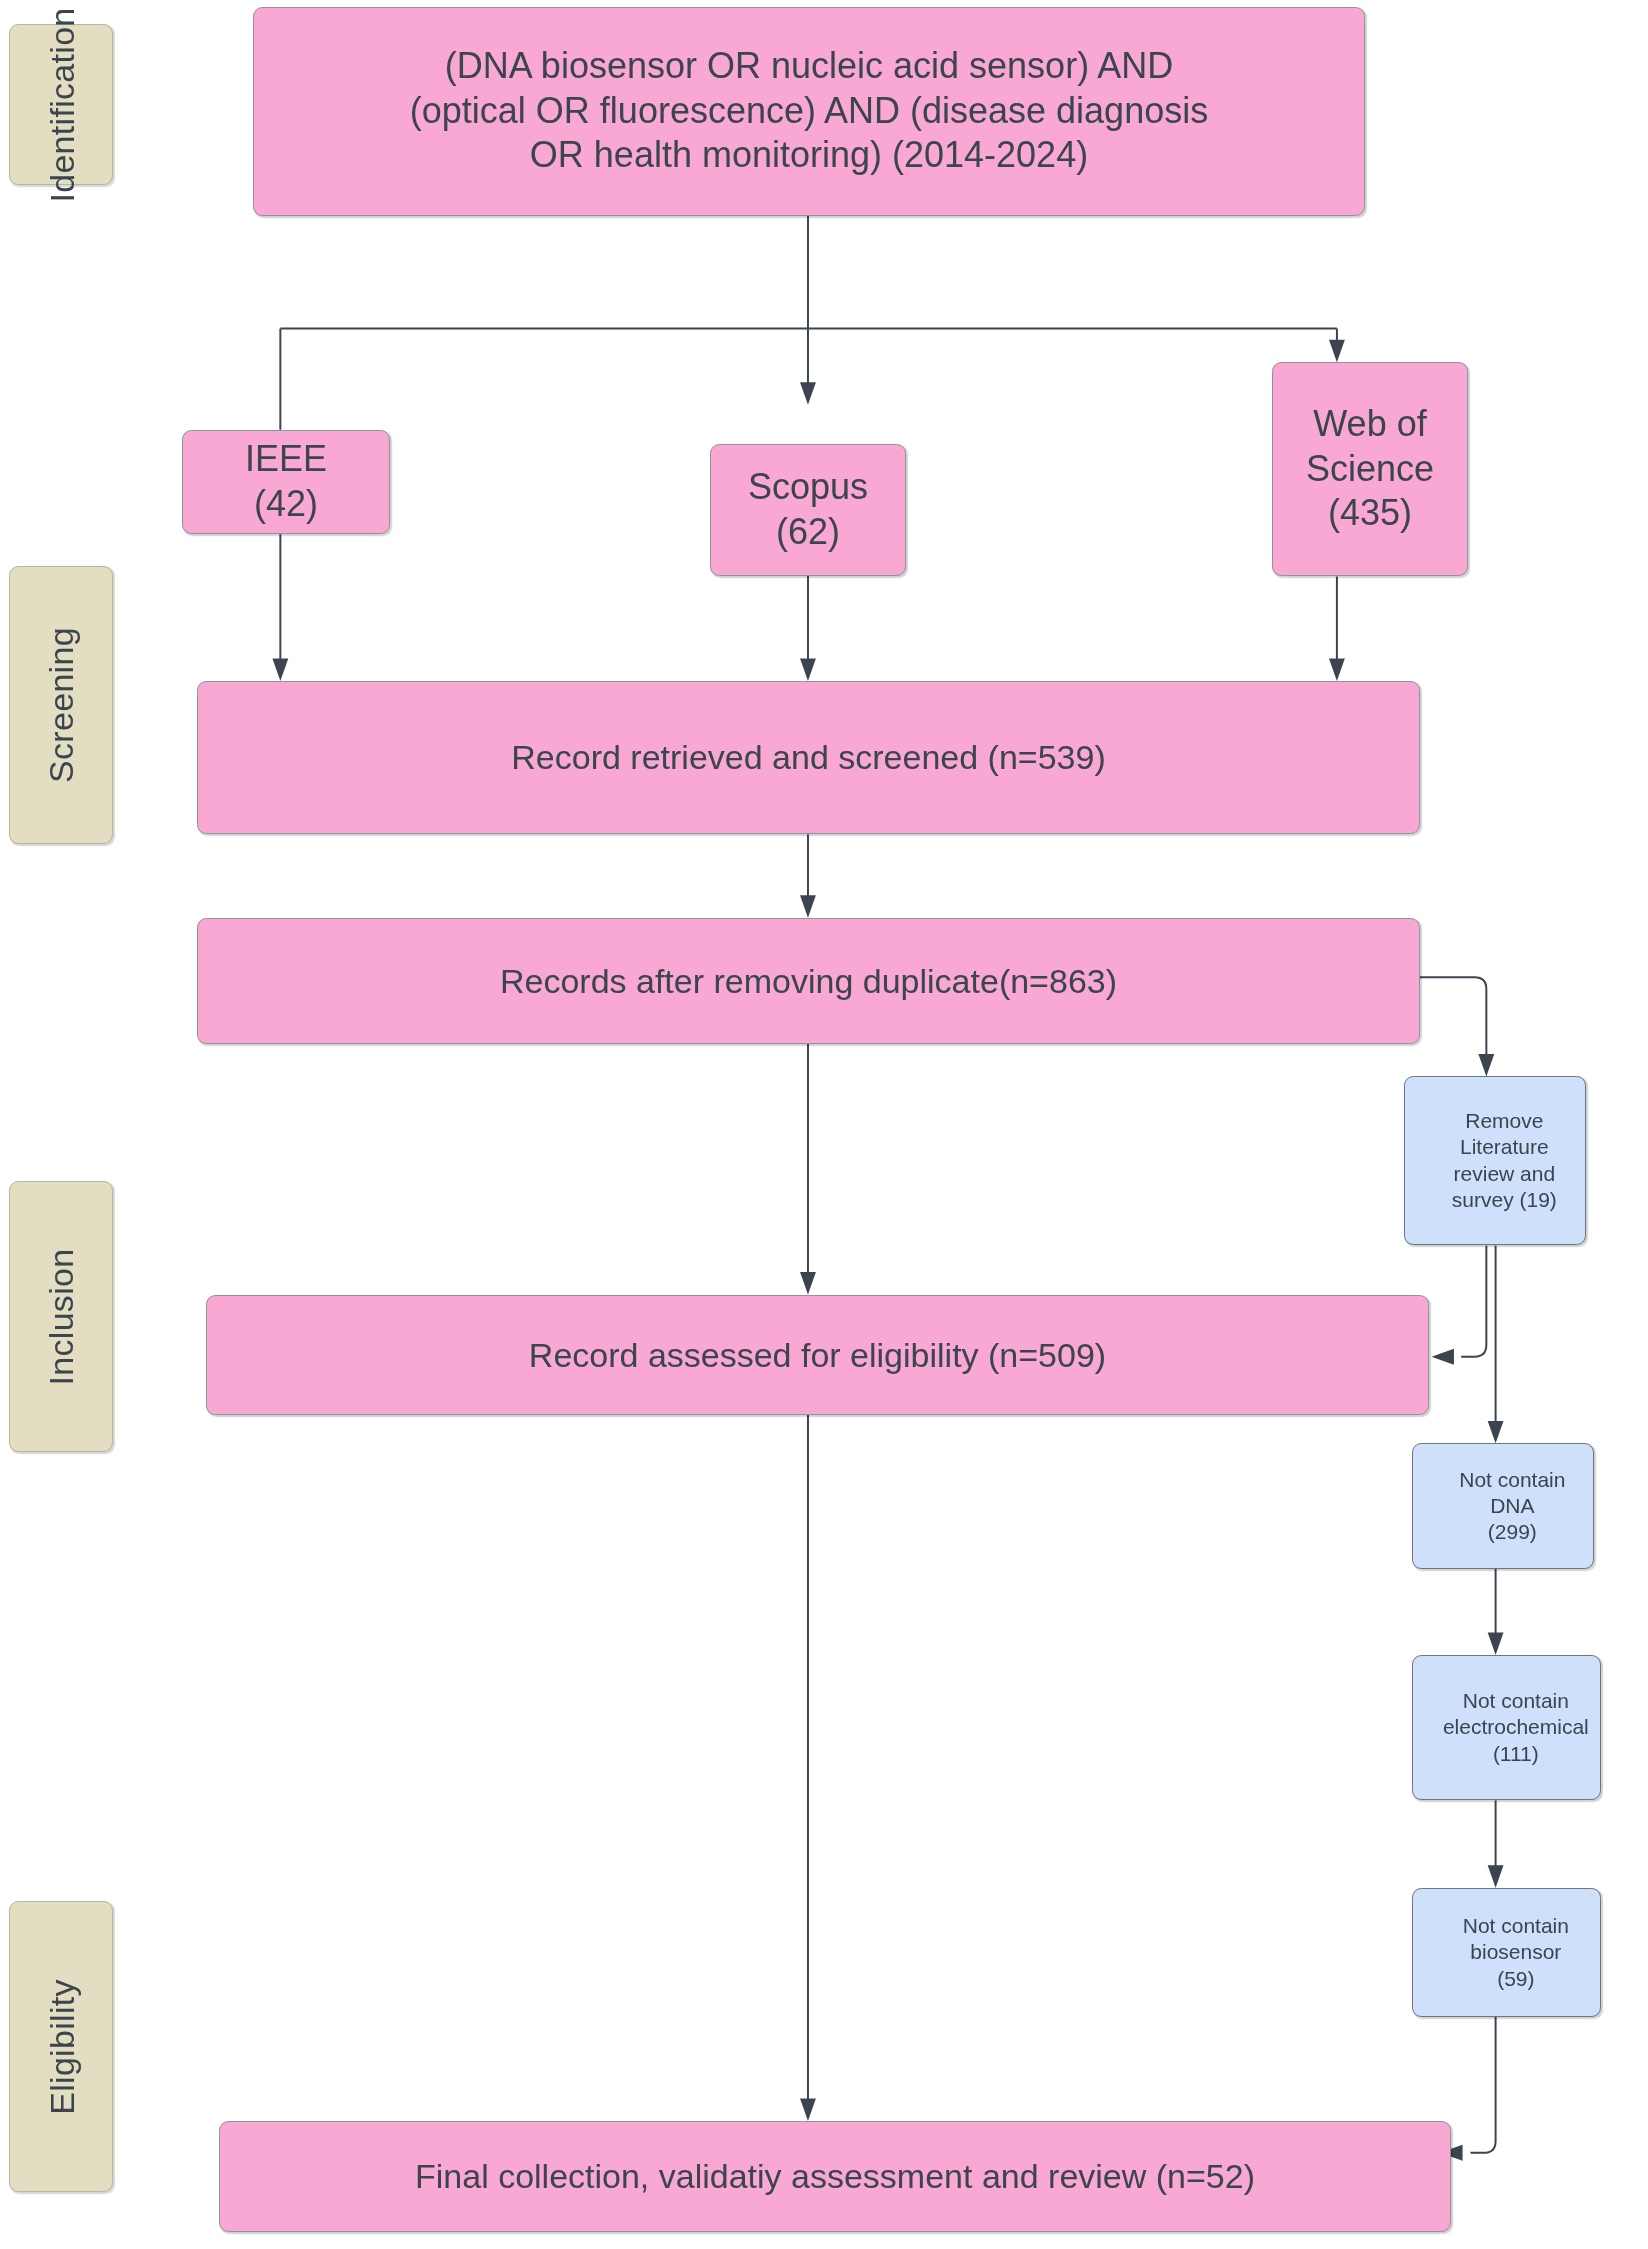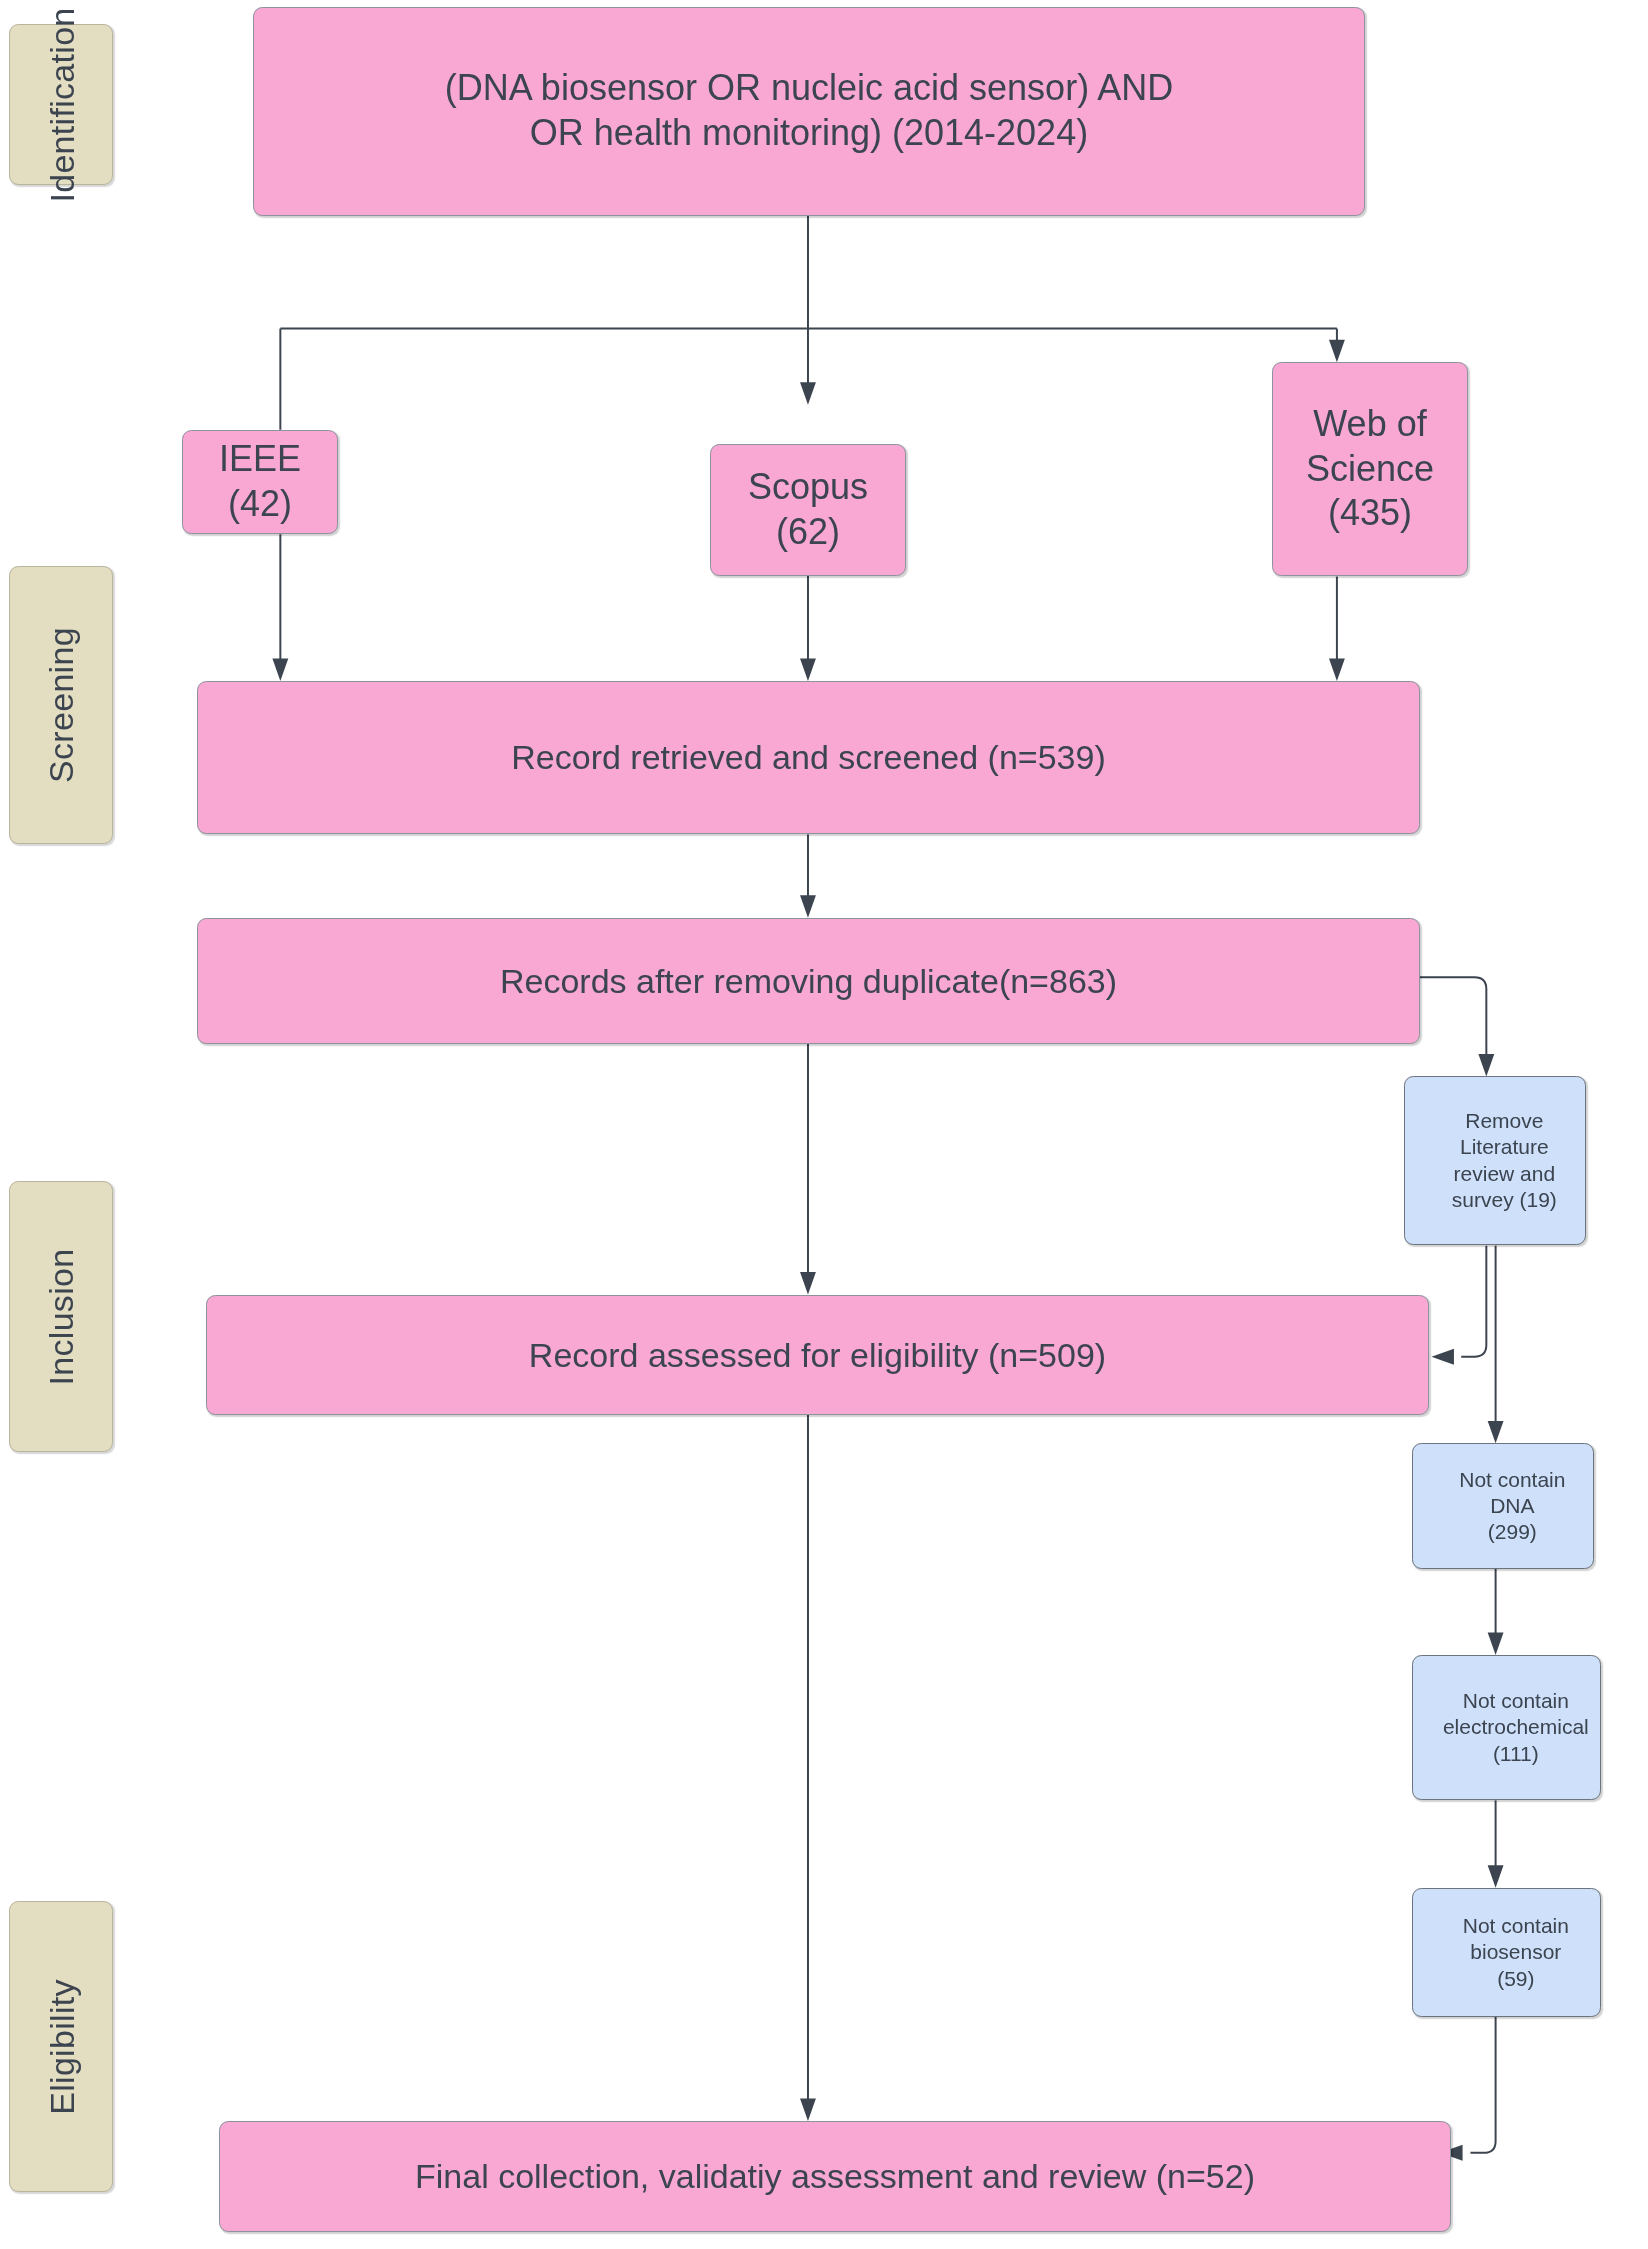--- a/index.html
+++ b/index.html
@@ -145,25 +145,26 @@
     <span class="stage-text">Inclusion</span>
   </div>
 
   <div class="stage-chip" style="left:9.3px; top:1901px; width:104px; height:291px;">
     <span class="stage-text">Eligibility</span>
   </div>
 
   <div class="node white fs-big" style="left:253px; top:6.6px; width:1112px; height:209px;">
     <div>
       <div>(DNA biosensor OR nucleic acid sensor) AND</div>
+      <div>(optical OR fluorescence) AND (disease diagnosis</div>
       <div>OR health monitoring) (2014-2024)</div>
     </div>
   </div>
 
-  <div class="node white fs-big" style="left:182px; top:430px; width:156px; height:104px;">
+  <div class="node white fs-big" style="left:182px; top:430px; width:208px; height:104px;">
     <div>
       <div>IEEE</div>
       <div>(42)</div>
     </div>
   </div>
 
   <div class="node white fs-big" style="left:710px; top:405px; width:196px; height:132px;margin-top:39px;">
     <div>
       <div>Scopus</div>
       <div>(62)</div>

